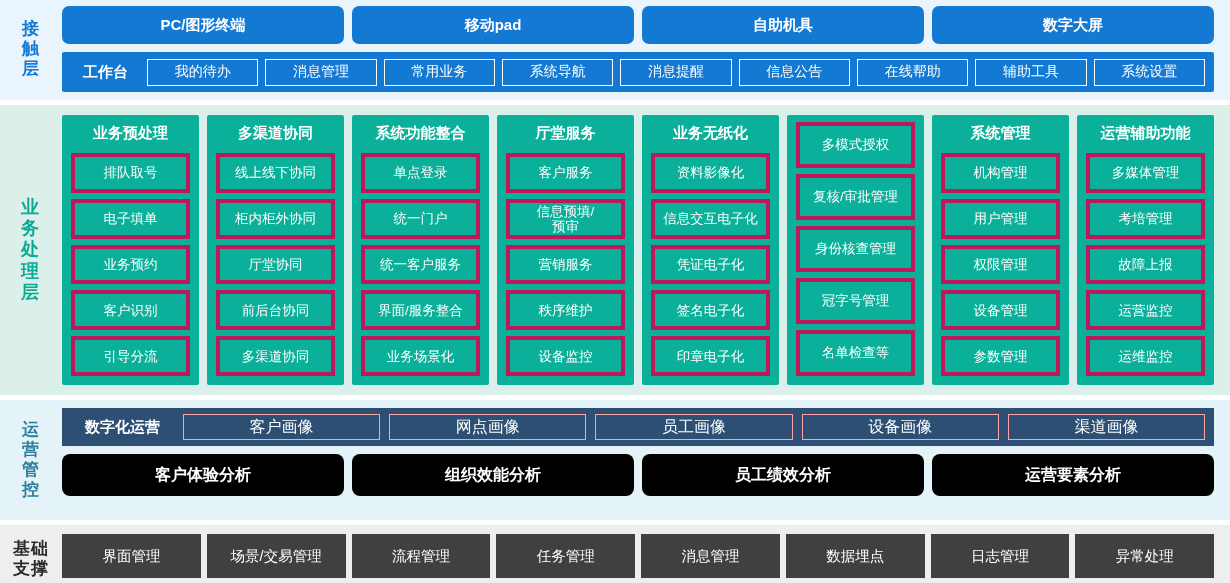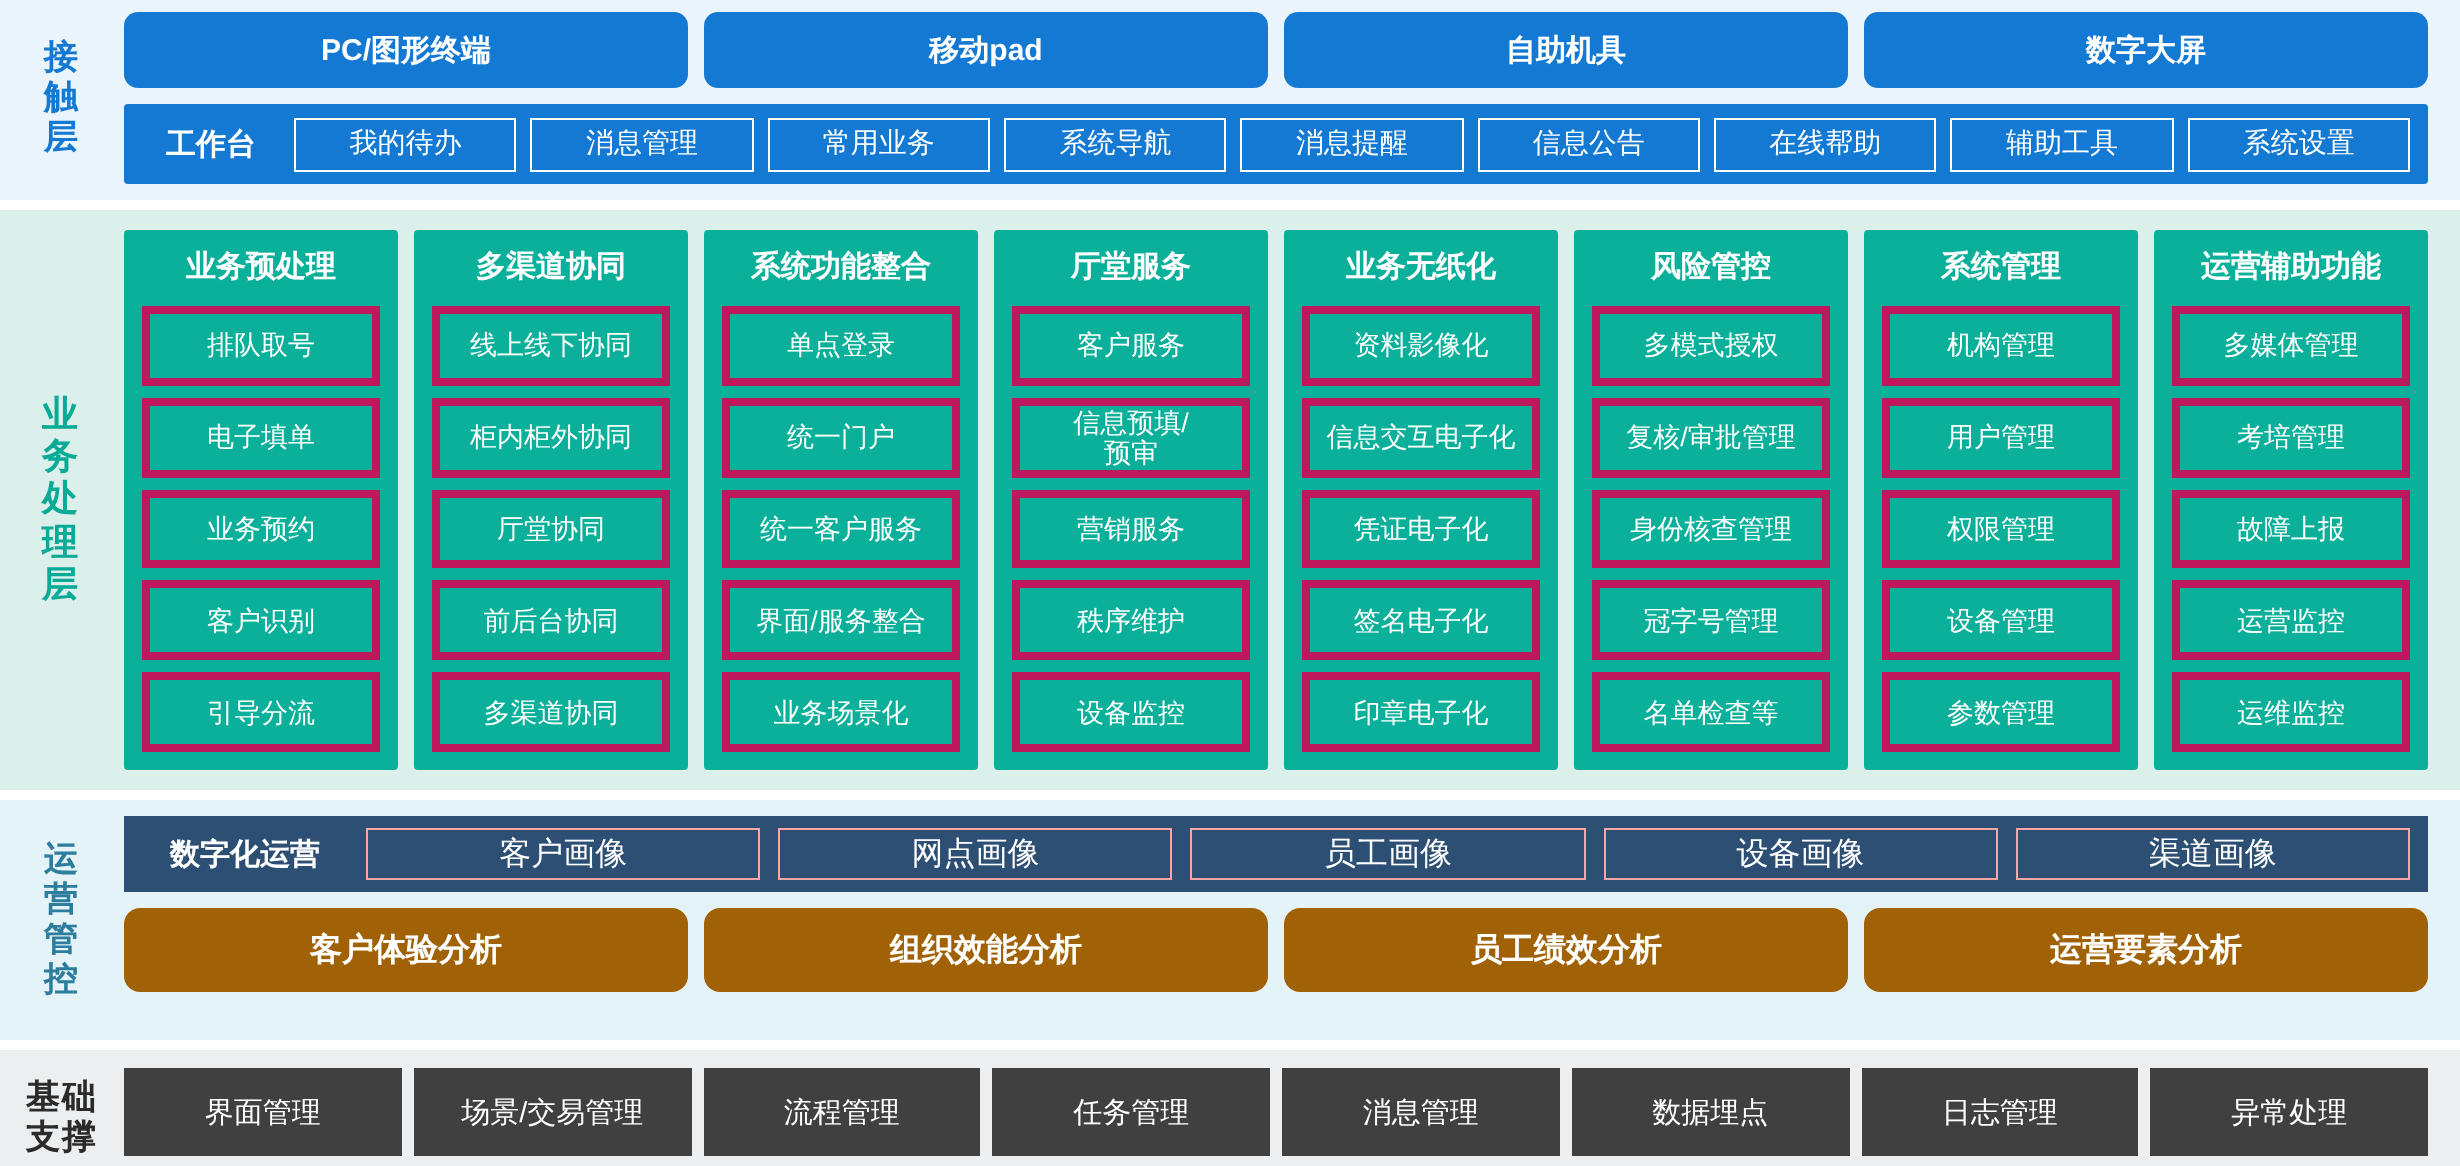--- a/index.html
+++ b/index.html
@@ -79,21 +79,21 @@
     color: #fff; font-weight: bold; font-size: 15px;
     padding: 0 14px; white-space: nowrap;
   }
   .ops-chip {
     flex: 1 1 0; height: 26px; border: 1px solid #fca5a5; color: #fff;
     display: flex; align-items: center; justify-content: center;
     font-size: 16px; white-space: nowrap;
   }
   .ops-row2 { margin-top: 8px; margin-right: 16px; display: flex; gap: 8px; }
   .ops-big {
-    flex: 1 1 0; height: 42px; background: #a16207; border-radius: 8px;
+    flex: 1 1 0; height: 42px; background: #000000; border-radius: 8px;
     color: #fff; font-weight: bold; font-size: 16px;
     display: flex; align-items: center; justify-content: center;
   }
 
   
   .layer-base { background: #eceef0; height: 68px; padding: 9px 0; }
   .layer-base .band-label { color: #2b2b2b; font-size: 17px; }
   .base-row { display: flex; gap: 6px; margin-right: 16px; }
   .base-chip {
     flex: 1 1 0; height: 44px; background: #404040; color: #ffffff;
@@ -184,21 +184,20 @@
           </div>
           <div class="biz-col">
             <div class="biz-col-title">业务无纸化</div>
             <div class="biz-item">资料影像化</div>
             <div class="biz-item">信息交互电子化</div>
             <div class="biz-item">凭证电子化</div>
             <div class="biz-item">签名电子化</div>
             <div class="biz-item">印章电子化</div>
           </div>
           <div class="biz-col">
-            <div class="biz-col-title">风险管控</div>
             <div class="biz-item">多模式授权</div>
             <div class="biz-item">复核/审批管理</div>
             <div class="biz-item">身份核查管理</div>
             <div class="biz-item">冠字号管理</div>
             <div class="biz-item">名单检查等</div>
           </div>
           <div class="biz-col">
             <div class="biz-col-title">系统管理</div>
             <div class="biz-item">机构管理</div>
             <div class="biz-item">用户管理</div>

